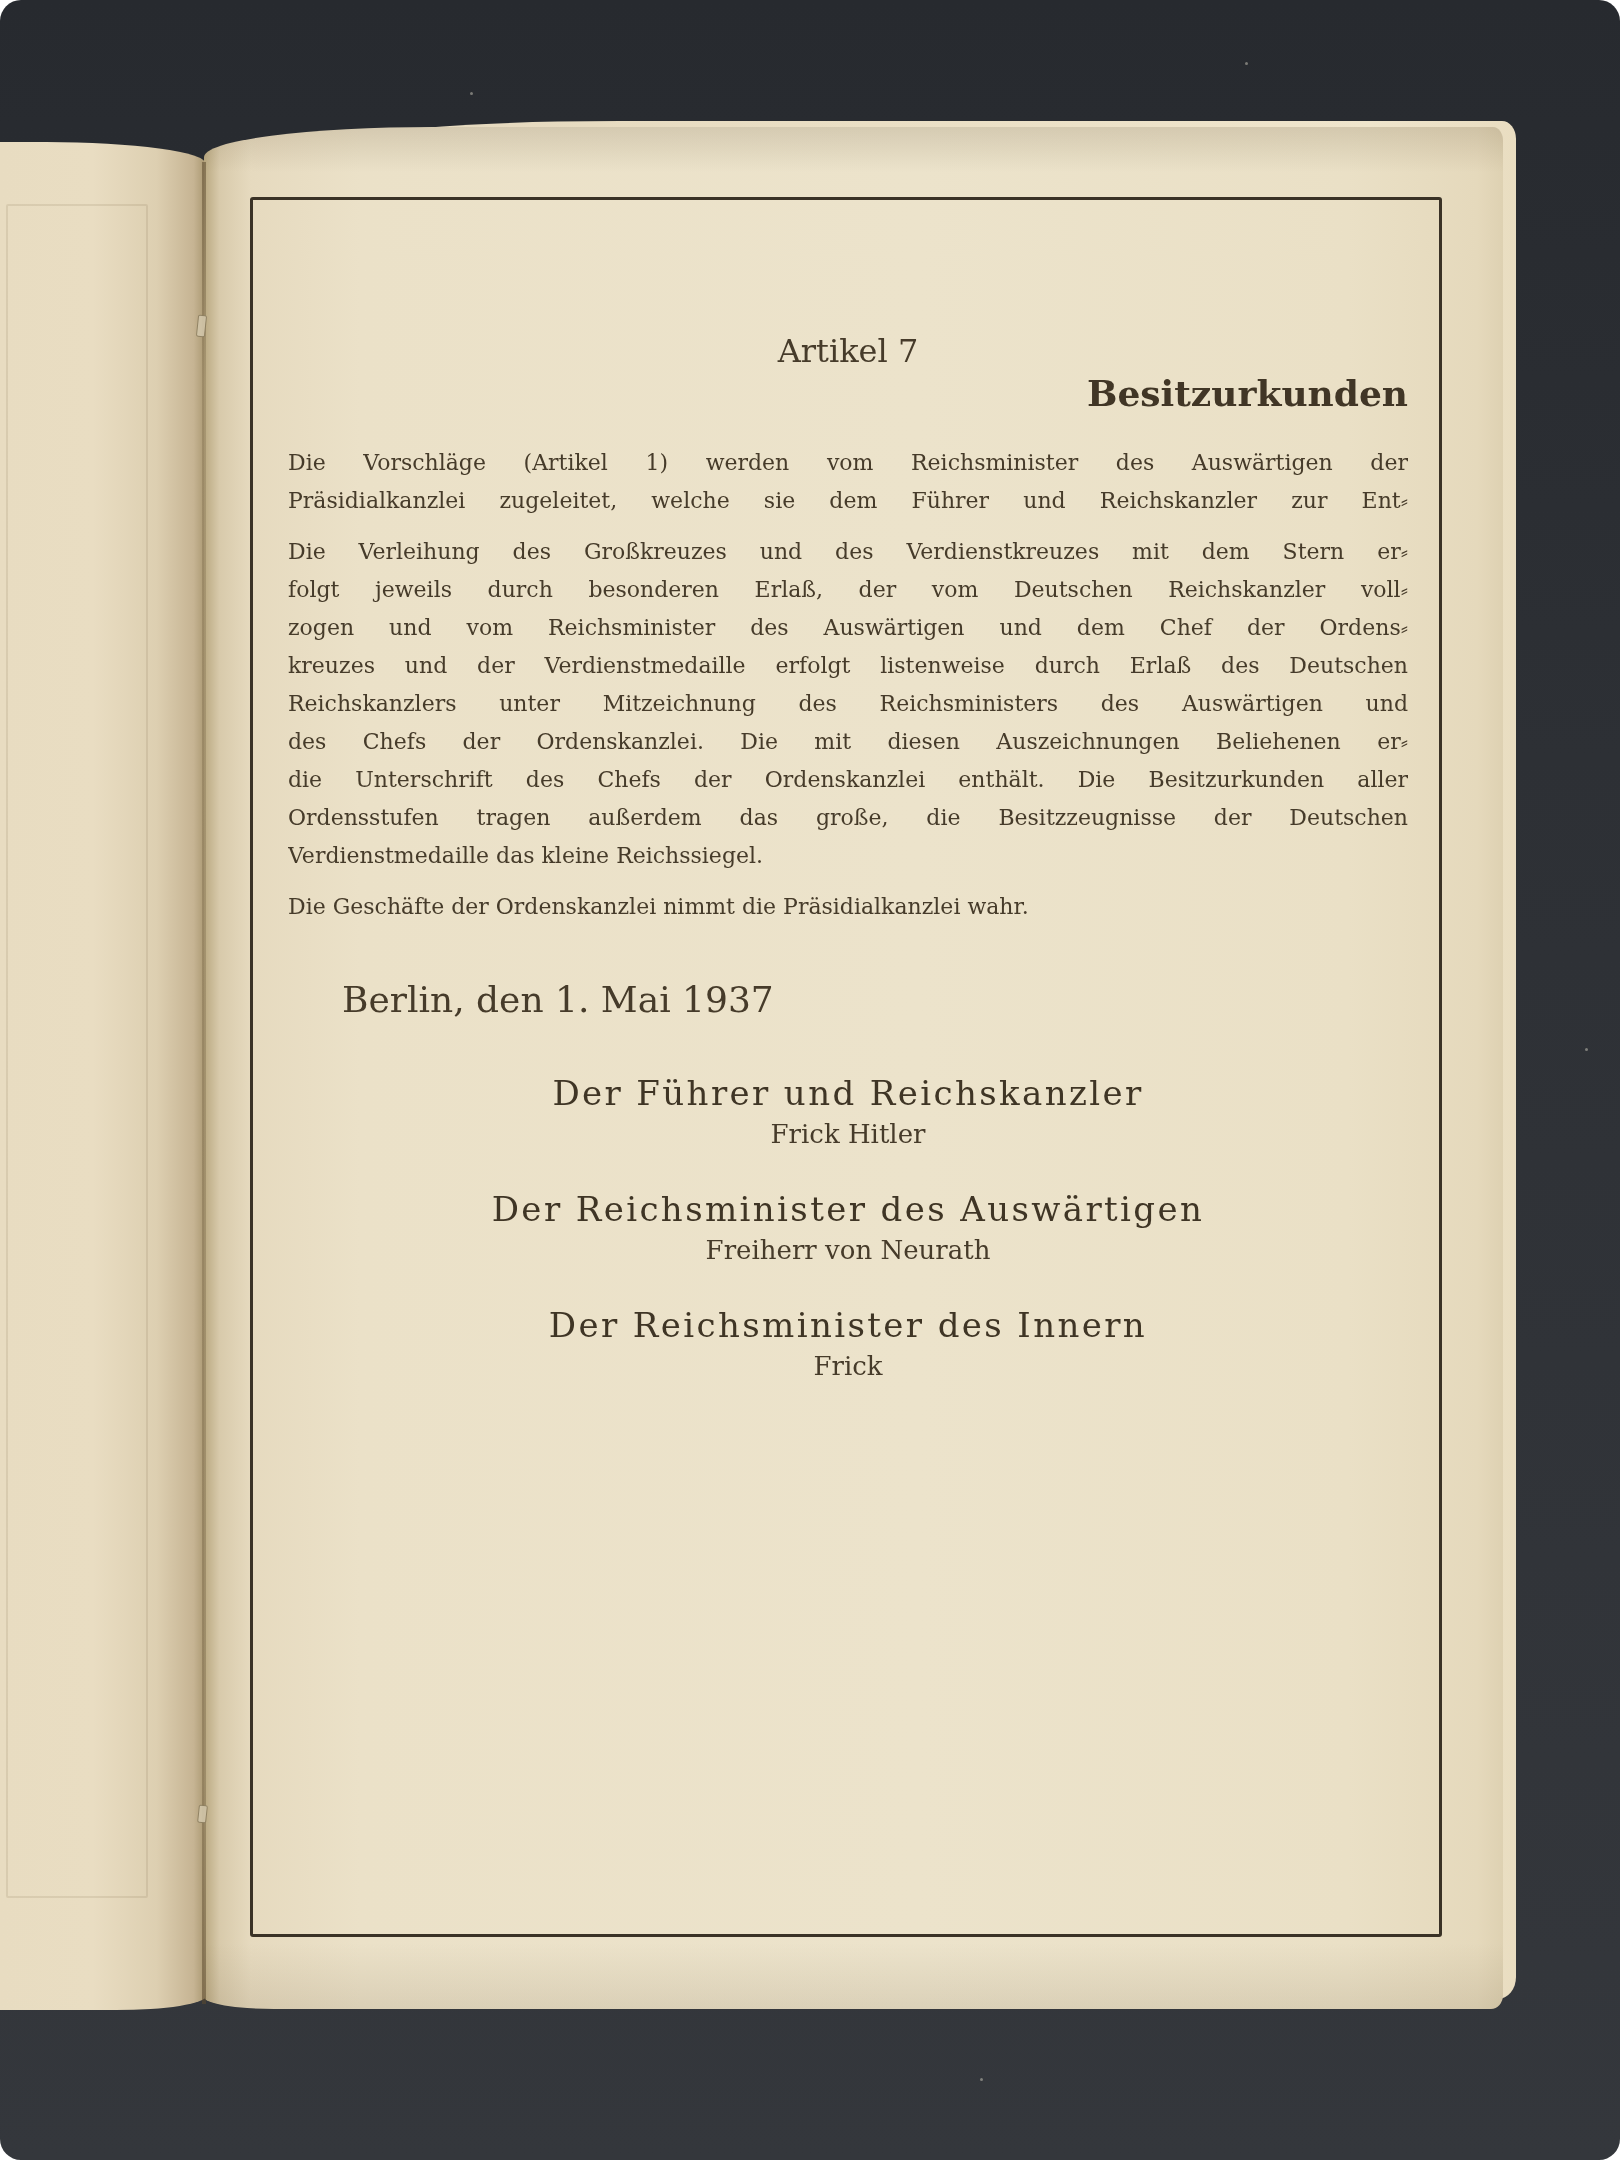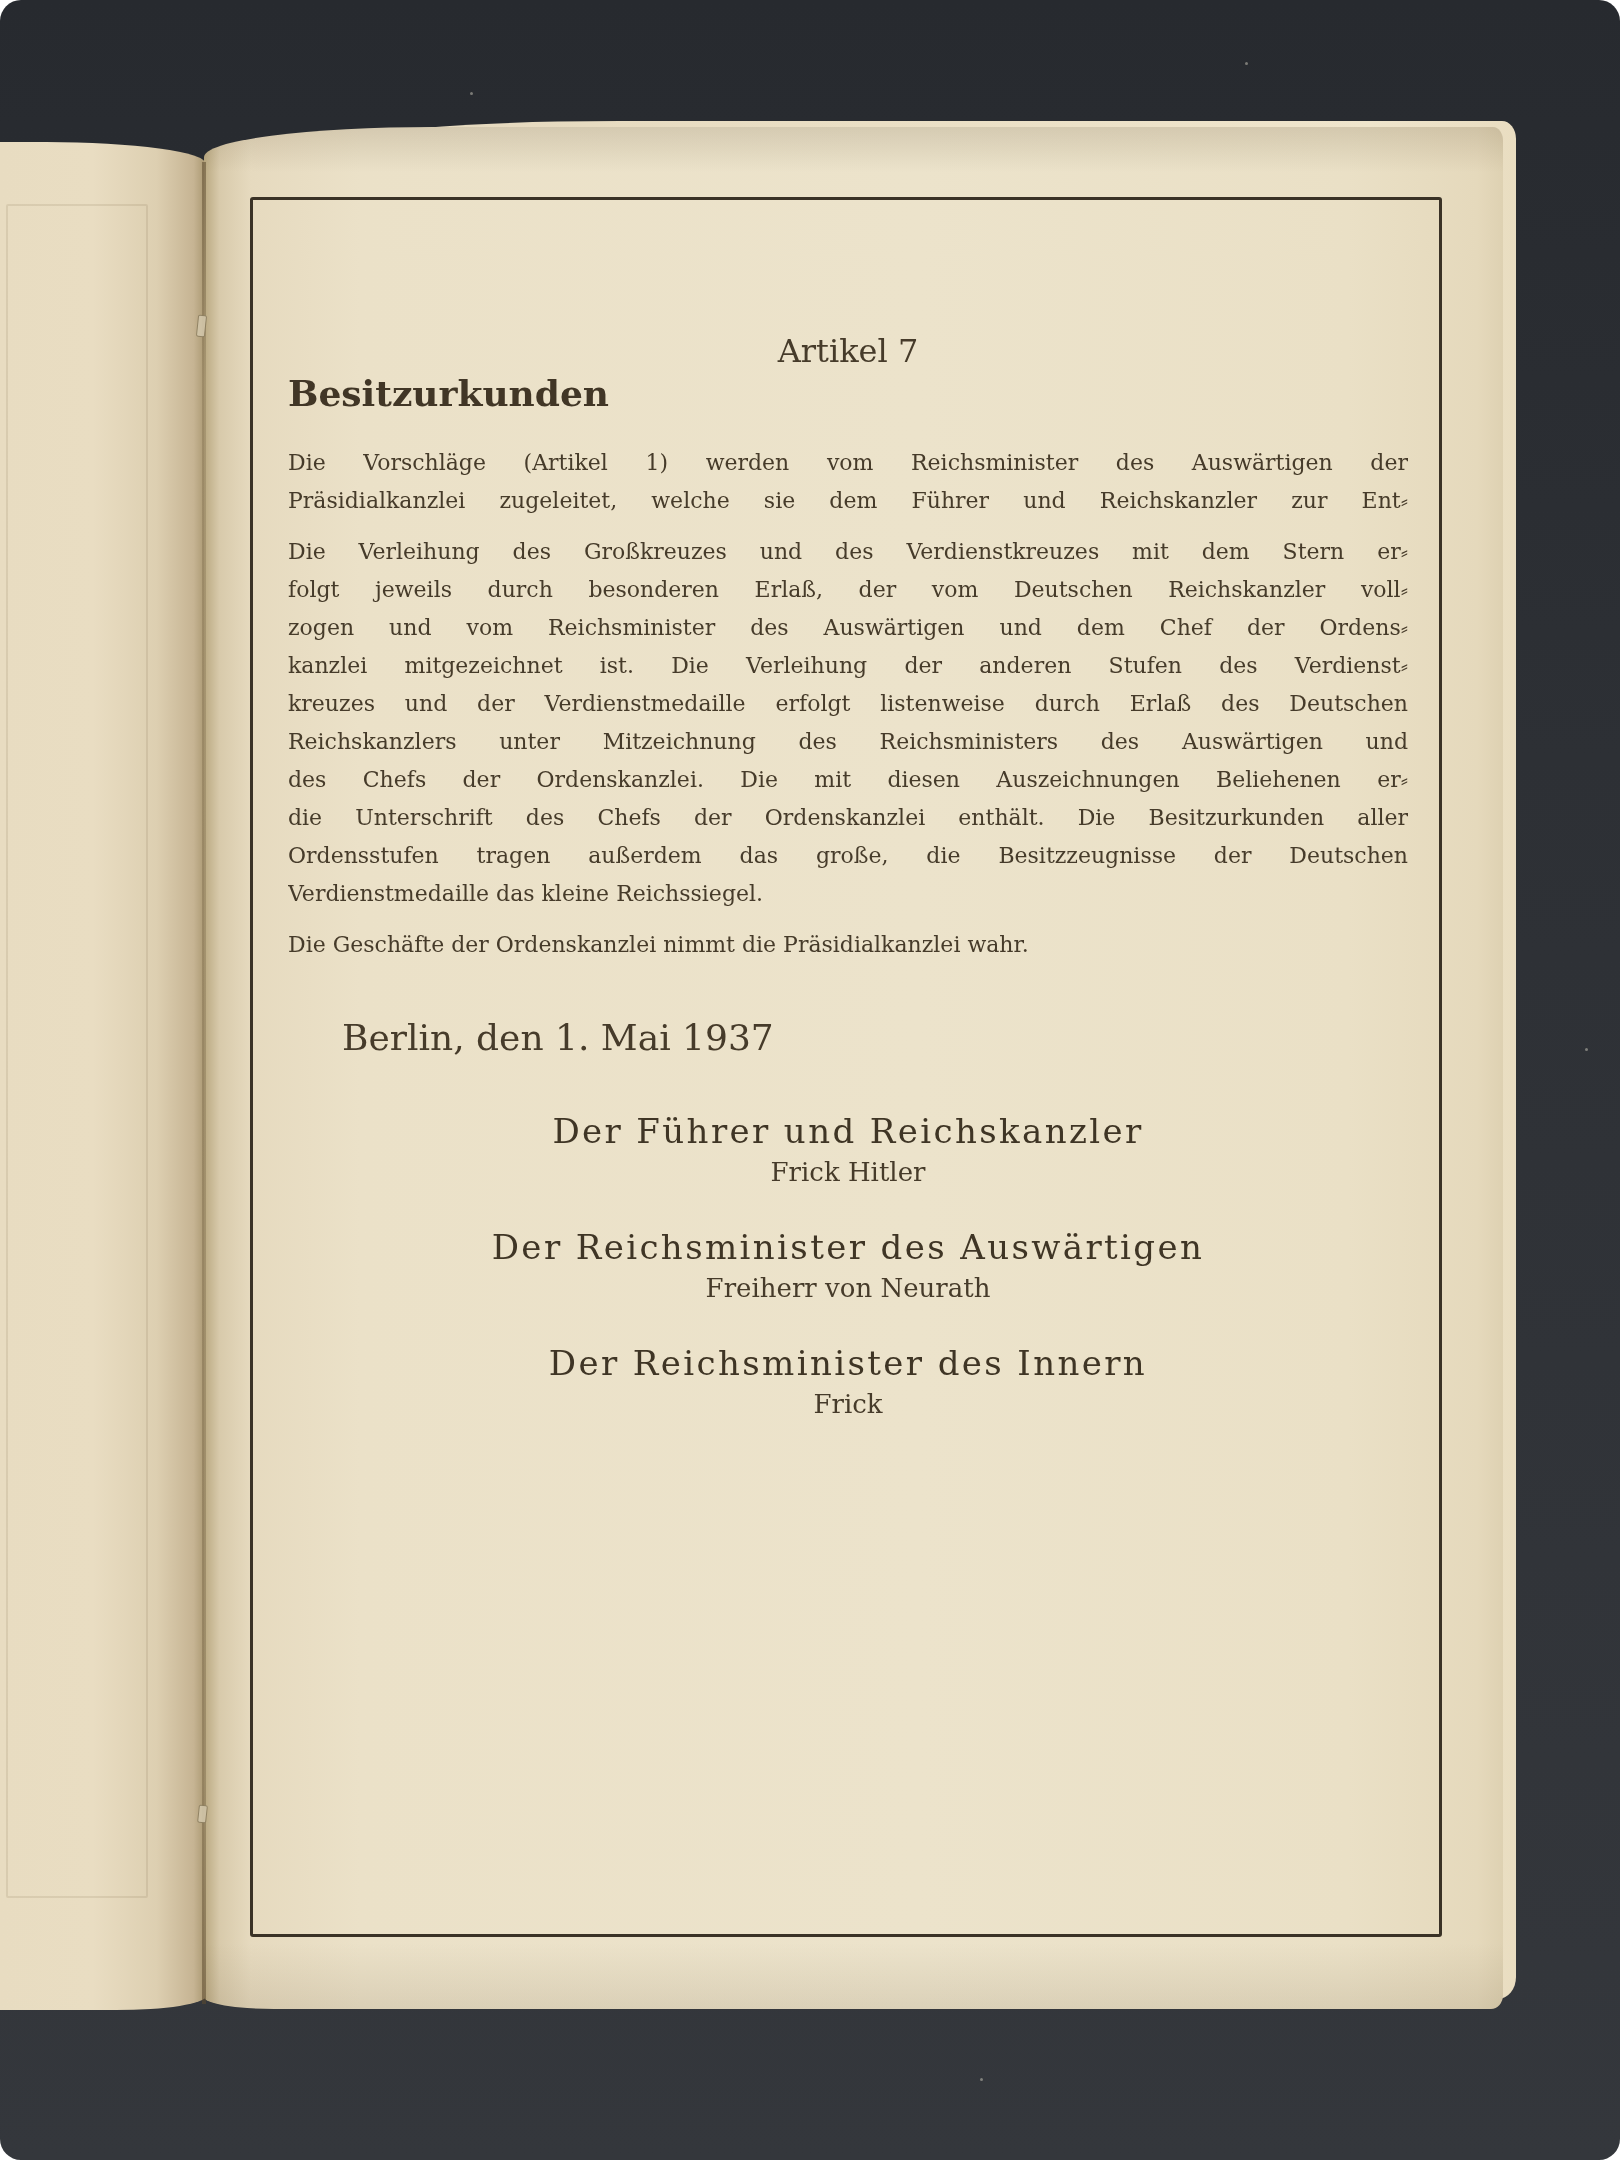--- a/index.html
+++ b/index.html
@@ -59,21 +59,21 @@
     position:absolute;left:250px;top:197px;width:1186px;height:1734px;
     border:3px solid #3a3226;border-radius:3px;
   }
 
   
   .content{
     position:absolute;left:288px;top:200px;width:1120px;
     color:#463b2a;
   }
   .h-article{margin:132px 0 0 0;font-size:32px;line-height:38px;font-weight:normal;text-align:center;}
-  .h-title{margin:0;font-size:36px;line-height:46px;font-weight:bold;text-align:left;color:#41362;color:#413626;}
+  .h-title{margin:0;font-size:36px;line-height:46px;font-weight:bold;text-align:right;color:#41362;color:#413626;}
   .bodytext{margin-top:28px;}
   .para{margin:0 0 13px 0;}
   .para .line{
     font-size:22px;line-height:38px;height:38px;
     text-align:justify;text-align-last:justify;
     overflow:hidden;white-space:normal;
   }
   .para .line.last{text-align-last:left;}
   .dateline{margin-top:54px;margin-left:54px;font-size:36px;line-height:40px;}
   .signatures{margin-top:52px;}
@@ -112,21 +112,20 @@
 
     <div class="bodytext">
       <div class="para">
           <div class="line">Die Vorschläge (Artikel 1) werden vom Reichsminister des Auswärtigen der</div>
           <div class="line">Präsidialkanzlei zugeleitet, welche sie dem Führer und Reichskanzler zur Ent⸗</div>
         </div>
       <div class="para">
           <div class="line">Die Verleihung des Großkreuzes und des Verdienstkreuzes mit dem Stern er⸗</div>
           <div class="line">folgt jeweils durch besonderen Erlaß, der vom Deutschen Reichskanzler voll⸗</div>
           <div class="line">zogen und vom Reichsminister des Auswärtigen und dem Chef der Ordens⸗</div>
-          <div class="line">kanzlei mitgezeichnet ist. Die Verleihung der anderen Stufen des Verdienst⸗</div>
           <div class="line">kreuzes und der Verdienstmedaille erfolgt listenweise durch Erlaß des Deutschen</div>
           <div class="line">Reichskanzlers unter Mitzeichnung des Reichsministers des Auswärtigen und</div>
           <div class="line">des Chefs der Ordenskanzlei. Die mit diesen Auszeichnungen Beliehenen er⸗</div>
           <div class="line">die Unterschrift des Chefs der Ordenskanzlei enthält. Die Besitzurkunden aller</div>
           <div class="line">Ordensstufen tragen außerdem das große, die Besitzzeugnisse der Deutschen</div>
           <div class="line last">Verdienstmedaille das kleine Reichssiegel.</div>
         </div>
       <div class="para">
           <div class="line last">Die Geschäfte der Ordenskanzlei nimmt die Präsidialkanzlei wahr.</div>
         </div>

